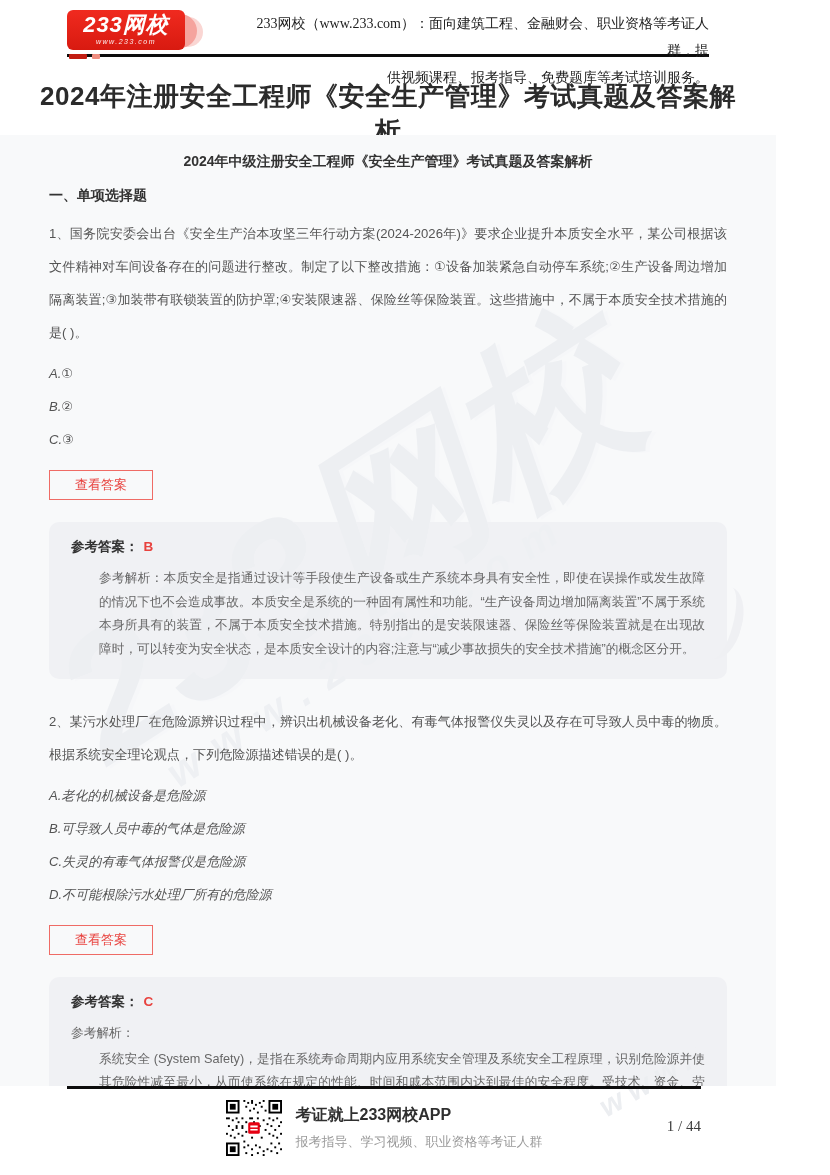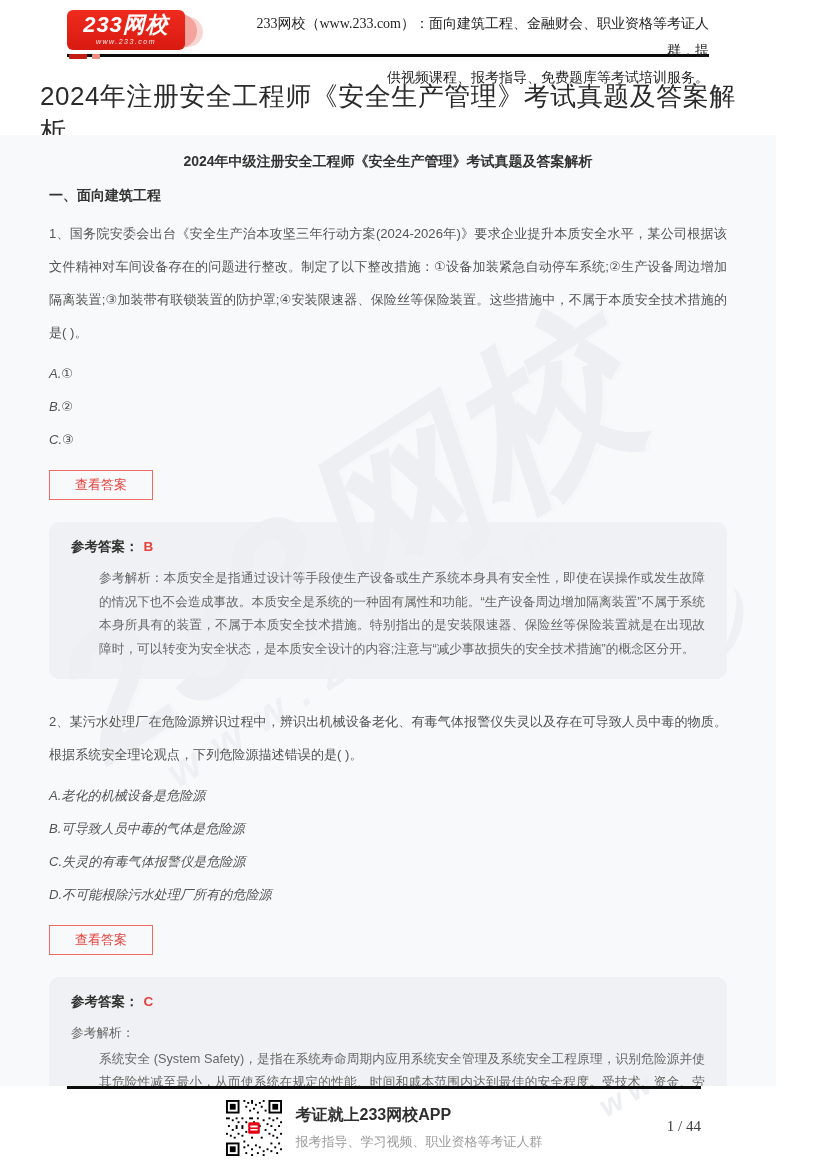--- a/index.html
+++ b/index.html
@@ -15,21 +15,21 @@
   .logo-box { position:absolute; left:0; top:0; width:118px; height:40px; background:linear-gradient(180deg,#f02a1f,#d81a10); border-radius:6px; color:#fff; text-align:center; }
   .logo-title { display:block; font-size:22px; font-weight:bold; font-style:italic; line-height:26px; margin-top:2px; letter-spacing:1px; }
   .logo-url { display:block; font-size:7px; font-style:italic; line-height:8px; opacity:.92; letter-spacing:1.5px; }
   .logo-bars { position:absolute; left:2px; top:44px; display:flex; gap:5px; }
   .logo-bar1 { width:18px; height:5px; background:#c21e13; border-radius:1px; }
   .logo-bar2 { width:8px; height:5px; background:#ef8d80; border-radius:1px; }
   .header-tagline { margin-left:auto; width:473px; text-align:right; font-family:"Liberation Serif","DejaVu Serif",serif; font-size:14px; line-height:27px; color:#1e1e1e; }
   .header-rule { margin:2px 67px 0; border-top:3px solid #0c0c0c; }
 
   
-  .page-title { margin:22px 40px 0; text-align:left; font-size:26px; font-weight:normal; color:#2b2b2b; letter-spacing:.5px; }
+  .page-title { margin:22px 40px 0; text-align:center; font-size:26px; font-weight:bold; color:#2b2b2b; letter-spacing:.5px; }
 
   
   .content { position:absolute; top:135px; bottom:89px; left:0; right:0; background:#f8f9fa; padding:12px 49px 0; overflow:hidden; z-index:1; }
   .subtitle { margin-top:6px; text-align:center; font-size:14px; font-weight:bold; color:#333; }
   .section-heading { margin-top:16px; font-size:14px; font-weight:bold; color:#333; }
   .stem { margin-top:12px; font-size:13.1px; color:#545454; line-height:33px; text-align:justify; }
   .options { margin-top:8px; }
   .option { font-size:13.1px; color:#545454; line-height:33px;font-style:italic; }
   .view-answer { display:inline-block; margin-top:14px; padding:5px 25px; background:transparent; border:1px solid #ef6b65; border-radius:0; color:#e8423e; font-size:13px; font-family:inherit; cursor:pointer; }
   .answer-box { margin-top:22px; background:#f0f1f4; border-radius:10px; padding:16px 22px 18px; }
@@ -79,21 +79,21 @@
       <div>233网校（www.233.com）：面向建筑工程、金融财会、职业资格等考证人群，提</div>
       <div>供视频课程、报考指导、免费题库等考试培训服务。</div>
     </div>
   </header>
   <div class="header-rule"></div>
 
   <h1 class="page-title">2024年注册安全工程师《安全生产管理》考试真题及答案解析</h1>
 
   <main class="content">
     <div class="subtitle">2024年中级注册安全工程师《安全生产管理》考试真题及答案解析</div>
-    <div class="section-heading">一、面向建筑工程</div>
+    <div class="section-heading">一、单项选择题</div>
 
     <section class="question question-1">
       <p class="stem">1、国务院安委会出台《安全生产治本攻坚三年行动方案(2024-2026年)》要求企业提升本质安全水平，某公司根据该文件精神对车间设备存在的问题进行整改。制定了以下整改措施：①设备加装紧急自动停车系统;②生产设备周边增加隔离装置;③加装带有联锁装置的防护罩;④安装限速器、保险丝等保险装置。这些措施中，不属于本质安全技术措施的是( )。</p>
       <div class="options">
         <p class="option">A.①</p>
         <p class="option">B.②</p>
         <p class="option">C.③</p>
       </div>
       <button class="view-answer">查看答案</button>
       <div class="answer-box">

